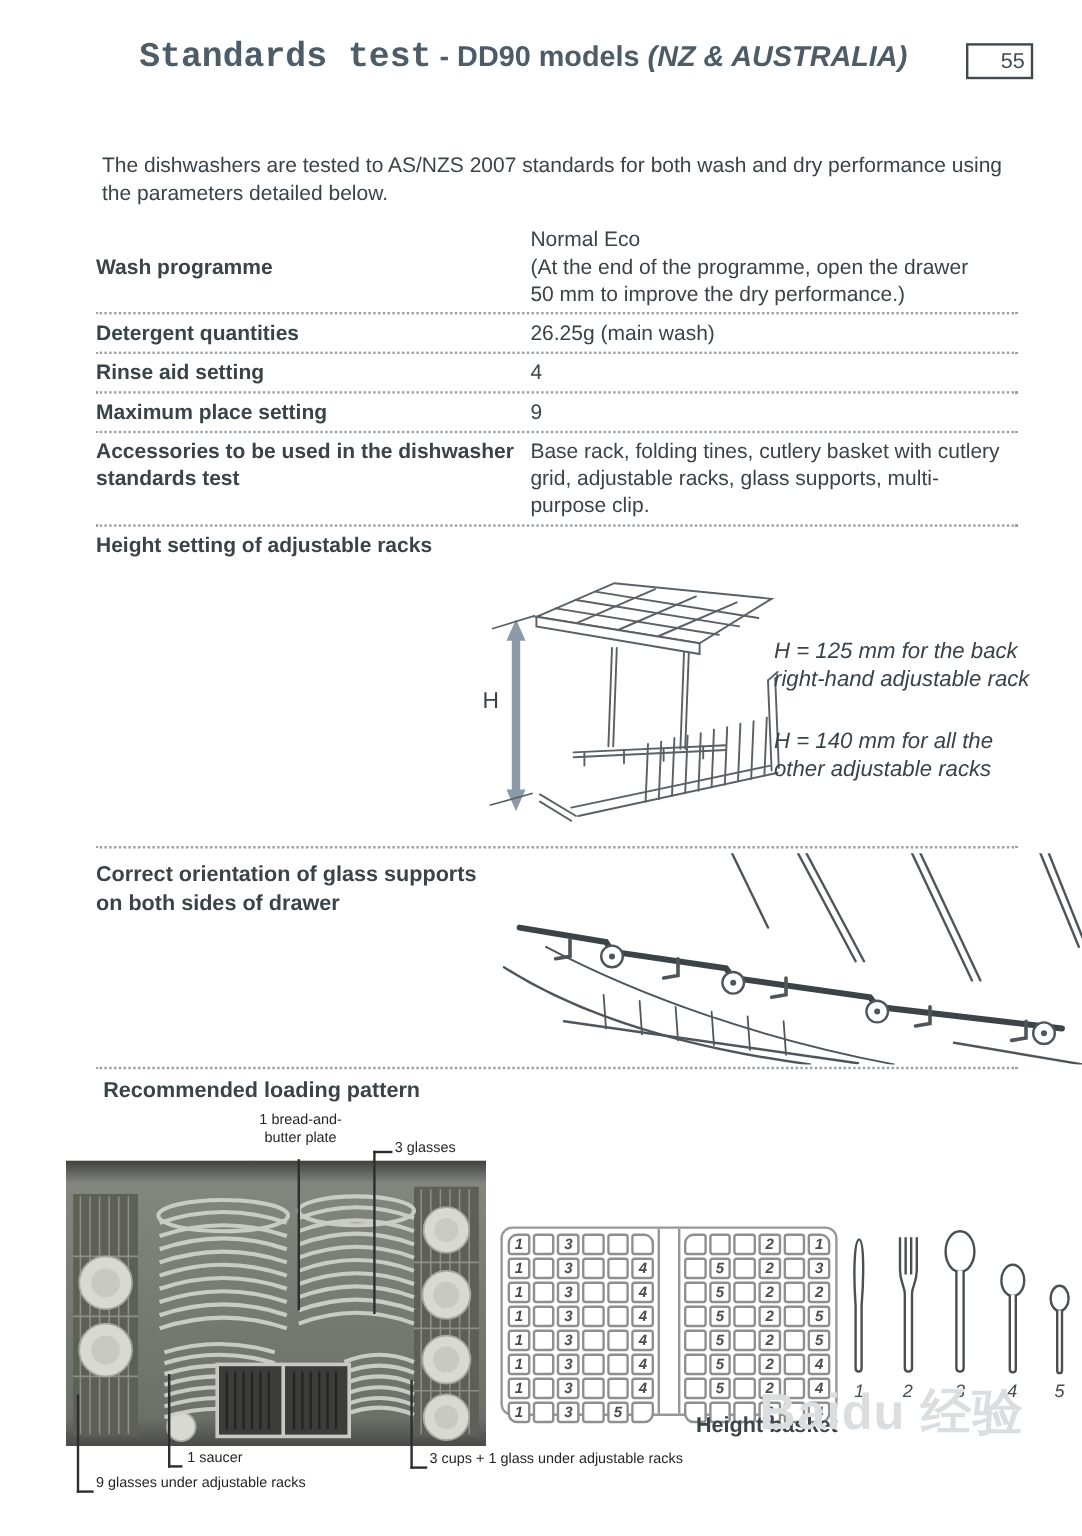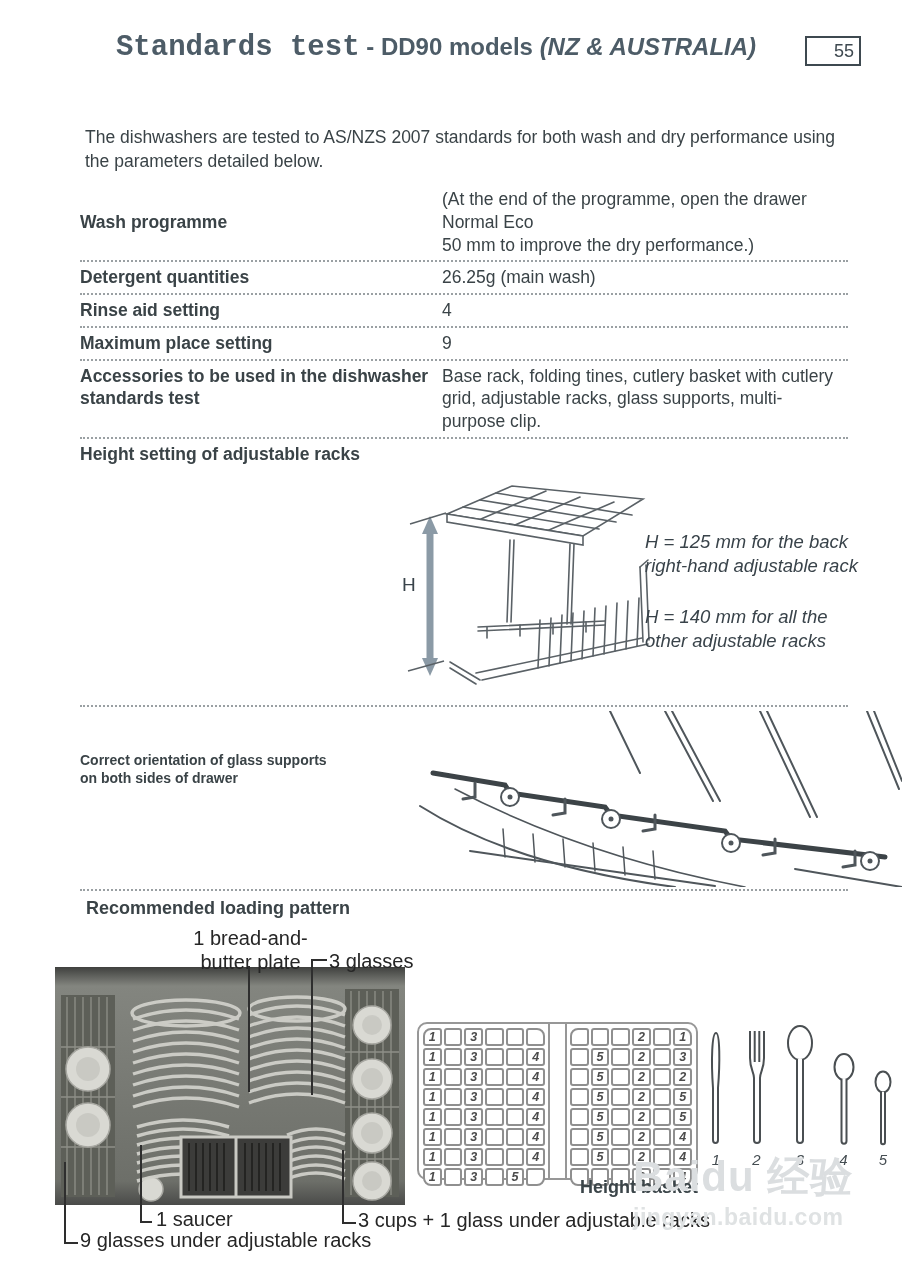--- a/index.html
+++ b/index.html
@@ -24,24 +24,24 @@
   .plabel{width:362px;font-weight:bold;font-size:17.5px;line-height:1.3;padding-right:12px;box-sizing:border-box;}
   .plabel-pad{padding-top:23px;}
   .pvalue{flex:1;font-size:17.5px;line-height:1.3;}
   .pvalue div{min-height:22px;}
 
   
   .hdiagram{position:absolute;left:80px;top:472px;width:770px;height:232px;}
   .h-label{position:absolute;left:322px;top:102px;font-size:19px;color:#39434a;}
   .hnote{position:absolute;left:565px;width:215px;font-style:italic;font-size:18.5px;line-height:1.3;color:#39434a;}
 
-  .orient-heading{position:absolute;left:80px;top:751px;width:330px;font-size:14px;font-weight:bold;line-height:1.32;}
+  .orient-heading{position:absolute;left:80px;top:717px;width:330px;font-size:18px;font-weight:bold;line-height:1.32;}
   .load-heading{position:absolute;left:86px;top:898px;font-size:18px;font-weight:bold;}
 
-  .callout-text{position:absolute;font-size:20px;color:#262626;line-height:1.22;white-space:nowrap;}
+  .callout-text{position:absolute;font-size:12px;color:#262626;line-height:1.22;white-space:nowrap;}
   .cl-line{position:absolute;}
 
   
   .cb-frame{position:absolute;left:417px;top:1022px;width:281px;height:158px;border:2px solid #979797;
             border-radius:10px;display:flex;box-sizing:border-box;padding:3px;background:#fff;}
   .cb-half{flex:1;display:flex;flex-direction:column;}
   .cb-div{width:15px;border-left:2px solid #979797;border-right:2px solid #979797;margin:-3px 2px;}
   .cb-row{flex:1;display:flex;}
   .cb-cell{flex:1;margin:1px;border:2px solid #8f8f8f;border-radius:3px;display:flex;align-items:center;
            justify-content:center;font-style:italic;font-weight:bold;font-size:12.5px;color:#4c4c4c;background:#fff;}
@@ -70,22 +70,22 @@
     <span class="t-main">Standards test</span><span class="t-sub"> - </span><span class="t-sub">DD90 models </span><span class="t-region">(NZ &amp; AUSTRALIA)</span>
   </div>
   <div class="pagebox">55</div>
 
   <div class="intro">The dishwashers are tested to AS/NZS 2007 standards for both wash and dry performance using the parameters detailed below.</div>
 
   <div class="params">
     <div class="prow">
       <div class="plabel plabel-pad">Wash programme</div>
       <div class="pvalue">
+        <div>Normal Eco</div>
         <div>(At the end of the programme, open the drawer</div>
-        <div>Normal Eco</div>
         <div>50 mm to improve the dry performance.)</div>
       </div>
     </div>
     <div class="dots"></div>
     <div class="prow">
       <div class="plabel">Detergent quantities</div>
       <div class="pvalue">26.25g (main wash)</div>
     </div>
     <div class="dots"></div>
     <div class="prow">
@@ -514,16 +514,15 @@
           <ellipse cx="11" cy="12" rx="7.5" ry="10.5"></ellipse>
           <path d="M9,22 L9,72 C9,75 13,75 13,72 L13,22"></path>
         </g>
       </svg>
       <span class="uten-num">5</span>
     </div>
   </div>
 
   <div class="watermark">
     <div class="wm-logo">Baidu 经验</div>
-    <div class="wm-site">jingyan.baidu.com</div>
   </div>
 
 </div>
 
 </body></html>

